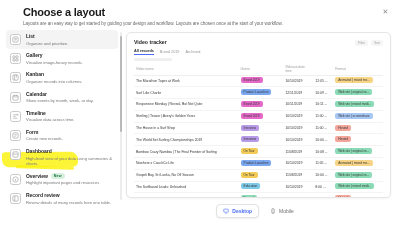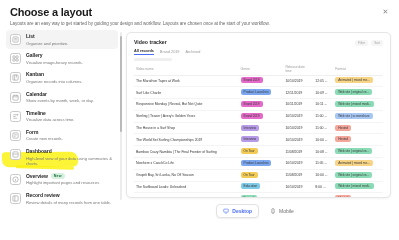--- a/index.html
+++ b/index.html
@@ -6,21 +6,21 @@
   html, body {
     width: 399px; height: 226px;
     font-family: "Liberation Sans", sans-serif;
     background: #ffffff;
     color: #1f1f1f;
     overflow: hidden;
   }
   .dialog { position: relative; width: 399px; height: 226px; background: #fff; }
 
   
-  .header { padding: 6px 12px 2px 10px; }
+  .header { padding: 6px 12px 2px 23px; }
   .title { font-size: 11px; font-weight: 700; letter-spacing: -0.2px; color: #1a1a1a; }
   .subtitle { font-size: 4.6px; color: #6b6b6b; margin-top: 3px; letter-spacing: -0.05px; }
   .close-btn {
     position: absolute; top: 7px; right: 9px;
     width: 9px; height: 9px; border: none; background: transparent;
     cursor: pointer; display: flex; align-items: center; justify-content: center;
     color: #8a8a8a; font-size: 7px; line-height: 1; border-radius: 50%;
   }
 
   

